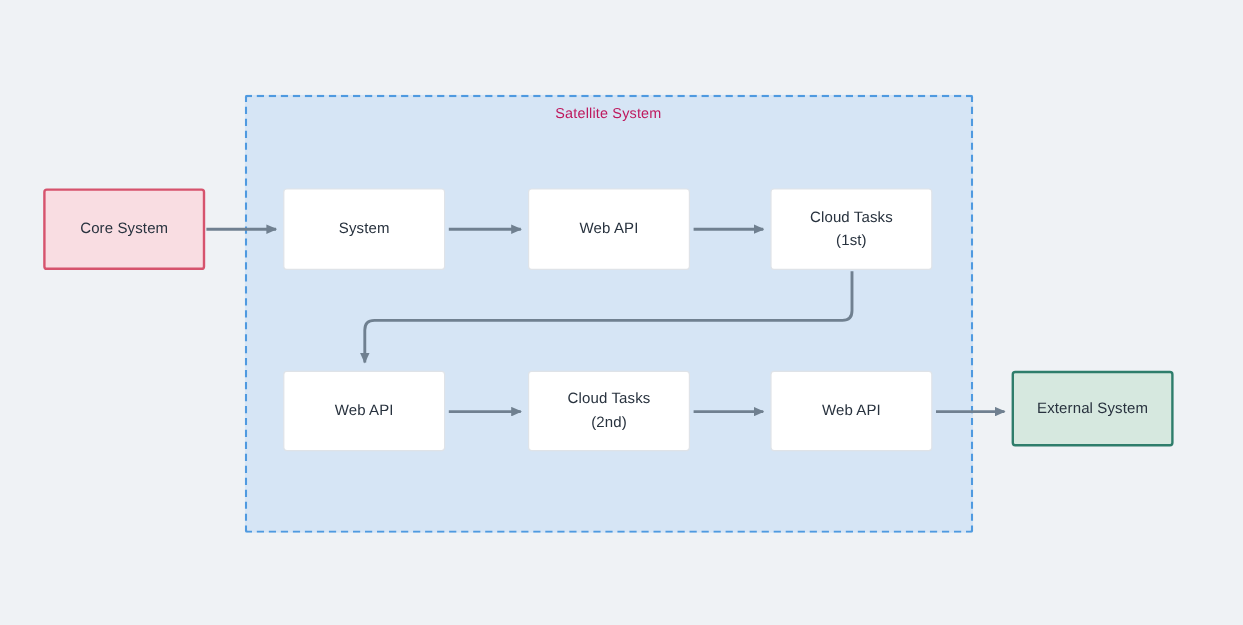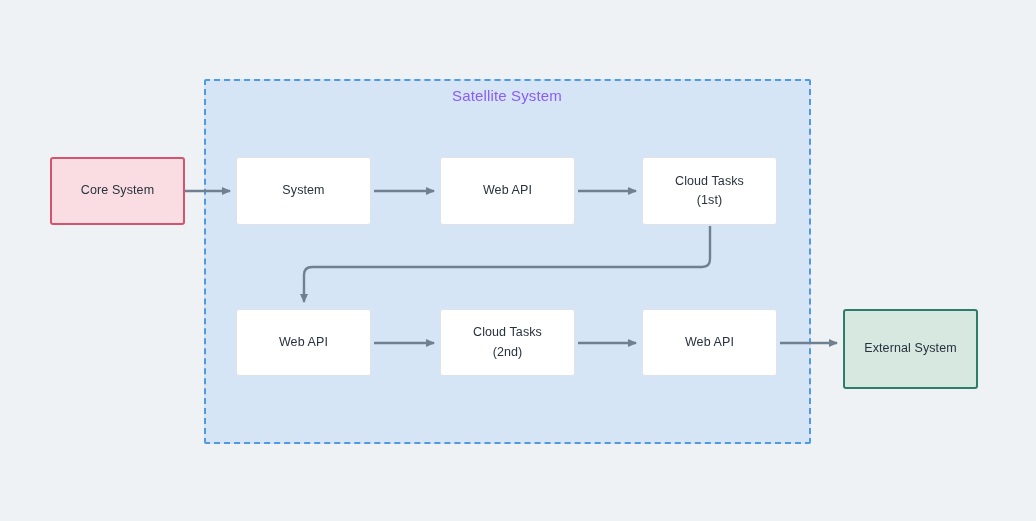--- a/index.html
+++ b/index.html
@@ -45,22 +45,22 @@
   }
   .group-box {
     position: absolute;
     box-sizing: border-box;
     background: #d6e5f5;
     border: 2px dashed #4f9ae0;
     border-radius: 2px;
   }
   .group-title {
     position: absolute;
-    font-size: 15px;
-    color: #8b5cf6;
+    font-size: 12px;
+    color: #be185d;
     letter-spacing: 0.15px;
     white-space: nowrap;
     transform: translateX(-50%);
   }
   .edge-layer {
     position: absolute;
     left: 0;
     top: 0;
     width: 1036px;
     height: 521px;
@@ -96,21 +96,21 @@
         <path d="M 374 191 L 434 191" fill="none" stroke="#708090" stroke-width="2.4" stroke-linecap="butt" marker-end="url(#arrowhead)"></path>
         <path d="M 578 191 L 636 191" fill="none" stroke="#708090" stroke-width="2.4" stroke-linecap="butt" marker-end="url(#arrowhead)"></path>
         <path d="M 710 226 L 710 259 Q 710 267 702 267 L 312 267 Q 304 267 304 275 L 304 302" fill="none" stroke="#708090" stroke-width="2.4" stroke-linecap="butt" marker-end="url(#arrowhead)"></path>
         <path d="M 374 343 L 434 343" fill="none" stroke="#708090" stroke-width="2.4" stroke-linecap="butt" marker-end="url(#arrowhead)"></path>
         <path d="M 578 343 L 636 343" fill="none" stroke="#708090" stroke-width="2.4" stroke-linecap="butt" marker-end="url(#arrowhead)"></path>
         <path d="M 780 343 L 837 343" fill="none" stroke="#708090" stroke-width="2.4" stroke-linecap="butt" marker-end="url(#arrowhead)"></path>
       </g>
   </svg>
 
   <div class="nodes-layer" id="nodes-layer">
-      <div class="node node-core" style="left: 50px; top: 157px; width: 135px; height: 68px;">
+      <div class="node node-core" style="left: 36px; top: 157px; width: 135px; height: 68px;">
         <div>
           <span class="node-line2">Core System</span>
         </div>
       </div>
       <div class="node node-plain" style="left: 236px; top: 157px; width: 135px; height: 68px;">
         <div>
           <span class="node-line2">System</span>
         </div>
       </div>
       <div class="node node-plain" style="left: 440px; top: 157px; width: 135px; height: 68px;">
@@ -133,20 +133,20 @@
         <div>
           <span class="node-line2">Cloud Tasks</span>
           <span class="node-line2">(2nd)</span>
         </div>
       </div>
       <div class="node node-plain" style="left: 642px; top: 309px; width: 135px; height: 67px;">
         <div>
           <span class="node-line2">Web API</span>
         </div>
       </div>
-      <div class="node node-external" style="left: 843px; top: 309px; width: 135px; height: 80px;">
+      <div class="node node-external" style="left: 843px; top: 309px; width: 135px; height: 63px;">
         <div>
           <span class="node-line2">External System</span>
         </div>
       </div>
     </div>
 
 </div>
 
 </body></html>

